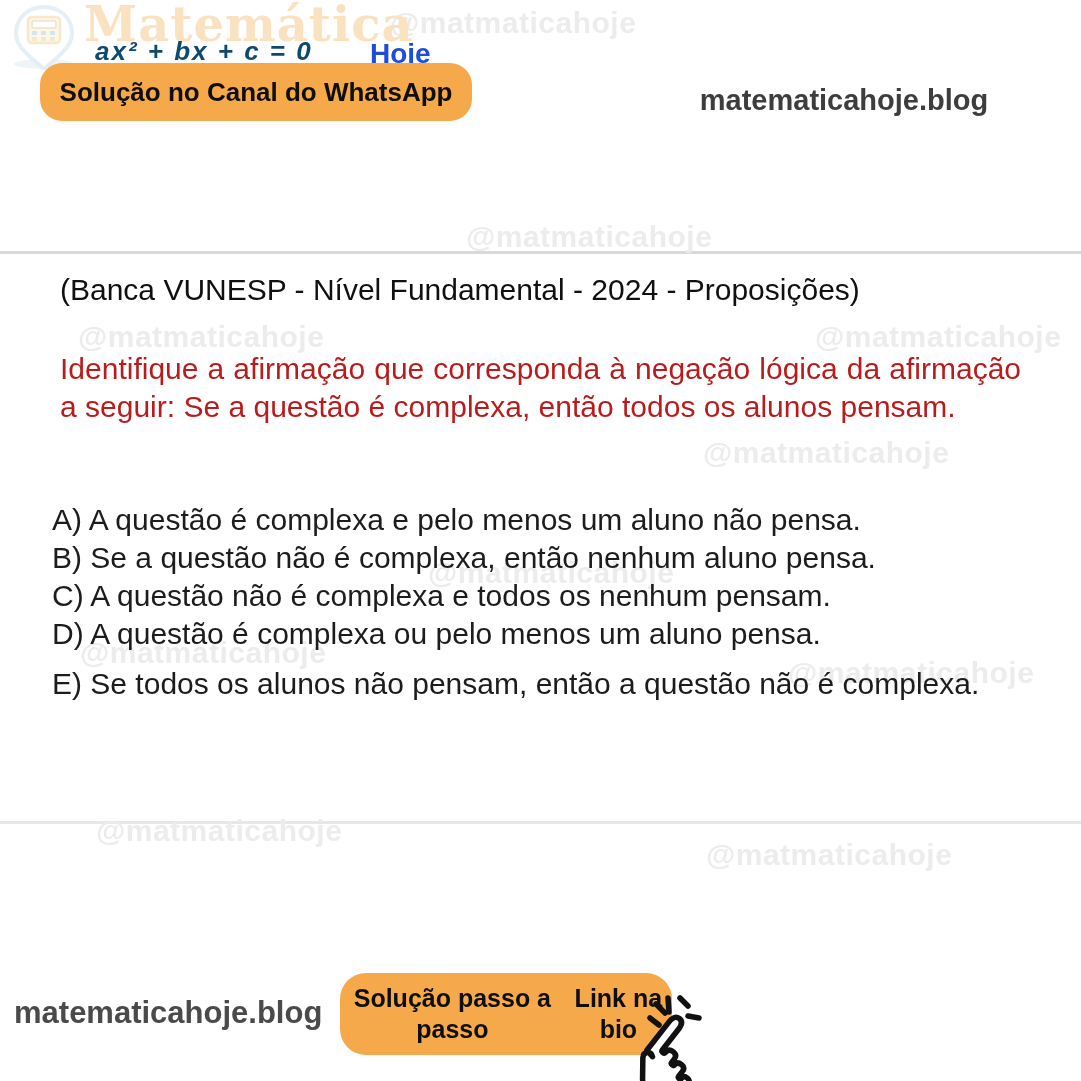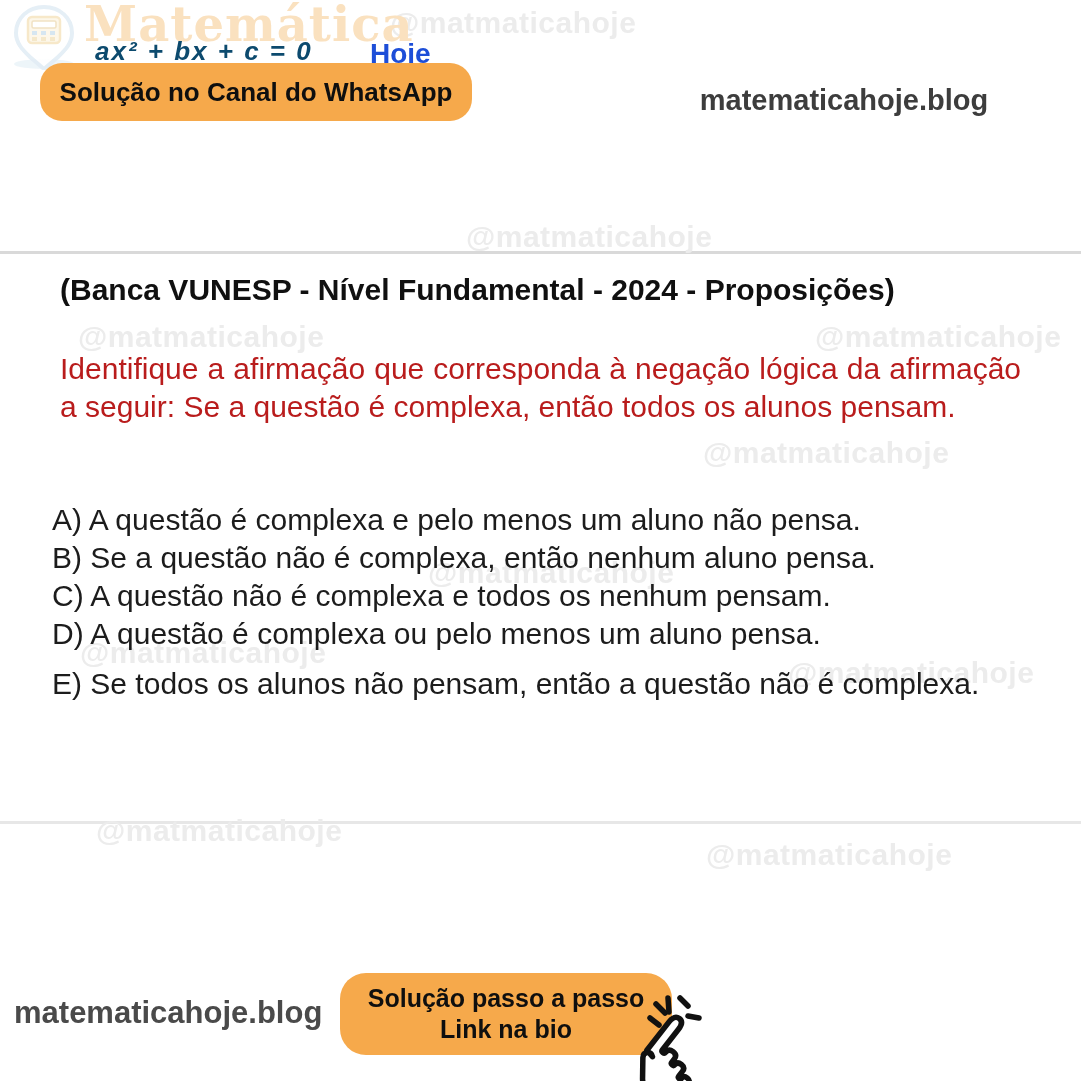--- a/index.html
+++ b/index.html
@@ -38,41 +38,41 @@
   .site-top{
     position:absolute;left:688px;top:84px;width:312px;text-align:center;
     font-weight:bold;font-size:29px;color:#3d3d3d;z-index:2;white-space:nowrap;
   }
   
   .divider{position:absolute;left:0;width:1081px;z-index:0;}
   .divider.top{top:251px;height:3px;background:#d9d9d9;}
   .divider.bottom{top:821px;height:3px;background:#e7e7e7;}
   .q-title{
     position:absolute;left:60px;top:272px;width:961px;z-index:2;
-    font-weight:bold;font-size:30px;line-height:36px;color:#101010;
+    font-weight:normal;font-size:30px;line-height:36px;color:#101010;
   }
   .q-statement{
     position:absolute;left:60px;top:350px;width:961px;z-index:2;
     font-size:30px;line-height:38px;text-align:justify;color:#b91c1c;
   }
   .q-options{
     position:absolute;left:52px;top:501px;width:961px;z-index:2;
     font-size:30px;line-height:38px;color:#1c1c1c;
   }
   .q-options .opt{white-space:normal;}
   .q-options .opt.justify{text-align:justify;margin-top:12px;}
   
   .site-bottom{
     position:absolute;left:14px;top:995px;font-weight:bold;font-size:31px;
     color:#4a4a4a;z-index:2;white-space:nowrap;
   }
   .cta-btn{
     position:absolute;left:340px;top:973px;width:332px;height:82px;
     background:#f6a94b;border-radius:26px;z-index:3;cursor:pointer;
-    display:flex;flex-direction:column;align-items:center;justify-content:center;
+    display:flex;flex-direction:row;align-items:center;justify-content:center;
   }
   .cta-line{font-weight:bold;font-size:25px;line-height:31px;color:#0f0f0f;text-align:center;}
   .click-icon{position:absolute;left:632px;top:988px;z-index:4;}
 </style>
 </head>
 <body>
 
 <span class="wm" style="left:390px;top:6px">@matmaticahoje</span>
 <span class="wm" style="left:466px;top:220px">@matmaticahoje</span>
 <span class="wm" style="left:78px;top:320px">@matmaticahoje</span>

